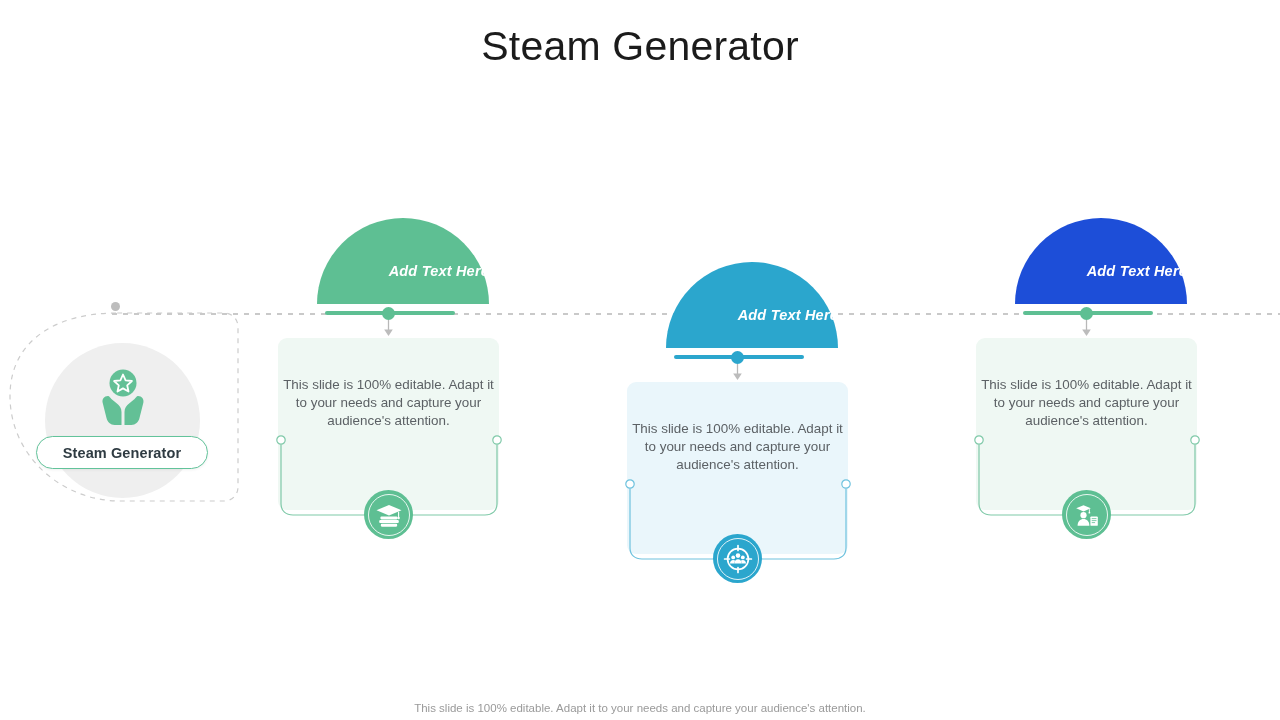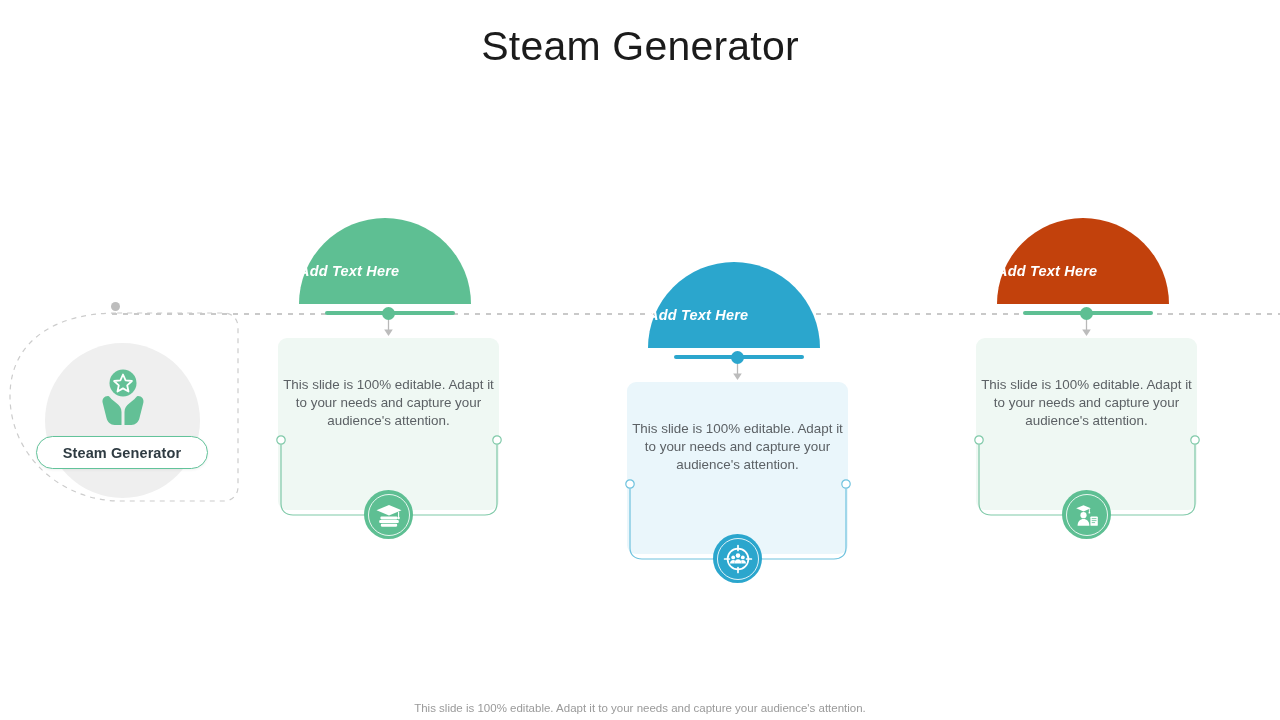--- a/index.html
+++ b/index.html
@@ -121,31 +121,31 @@
     width: 240px;
     height: 720px;
   }
   .col-1 { left: 269px; }
   .col-2 { left: 618px; margin-top: 44px; }
   .col-3 { left: 967px; }
 
   
   .dome {
     position: absolute;
-    left: 30px;
+    left: 48px;
     top: 218px;
     width: 172px;
     height: 86px;
     border-top-left-radius: 86px 86px;
     border-top-right-radius: 86px 86px;
     border-bottom-left-radius: 0;
     border-bottom-right-radius: 0;
     display: flex;
     flex-direction: column;
-    align-items: flex-start;
+    align-items: flex-end;
     justify-content: flex-start;
     padding-top: 12px;
     box-sizing: border-box;
   }
   .dome-number {
     font-size: 17px;
     font-weight: bold;
     color: #ffffff;
     line-height: 20px;
     letter-spacing: 0.6px;
@@ -341,21 +341,21 @@
       <circle cx="10.2" cy="13.4" r="1.9" fill="#ffffff"></circle>
       <path d="M7 19.6 C7 17.3, 8.4 16.1, 10.2 16.1 C11 16.1, 11.7 16.3, 12.2 16.8 C11.5 17.6, 11.3 18.6, 11.3 19.6 Z" fill="#ffffff"></path>
       <circle cx="19.8" cy="13.4" r="1.9" fill="#ffffff"></circle>
       <path d="M23 19.6 C23 17.3, 21.6 16.1, 19.8 16.1 C19 16.1, 18.3 16.3, 17.8 16.8 C18.5 17.6, 18.7 18.6, 18.7 19.6 Z" fill="#ffffff"></path>
     </svg>
   </div>
 </div>
 
 <div class="column col-3">
 
-  <div class="dome" style="background:#c2410c">
+  <div class="dome" style="background:#1d4ed8">
     <div class="dome-number">03</div>
     <div class="dome-label">Add  Text Here</div>
   </div>
 
   <div class="accent-bar" style="background:#5ebf93"></div>
   <div class="node-dot" style="background:#5ebf93"></div>
 
   <svg class="down-arrow" viewBox="0 0 11 17">
     <path d="M5.5 0 L5.5 10" stroke="#b8b8b8" stroke-width="1.3"></path>
     <path d="M1.2 9.5 L5.5 16 L9.8 9.5 Z" fill="#bcbcbc"></path>

